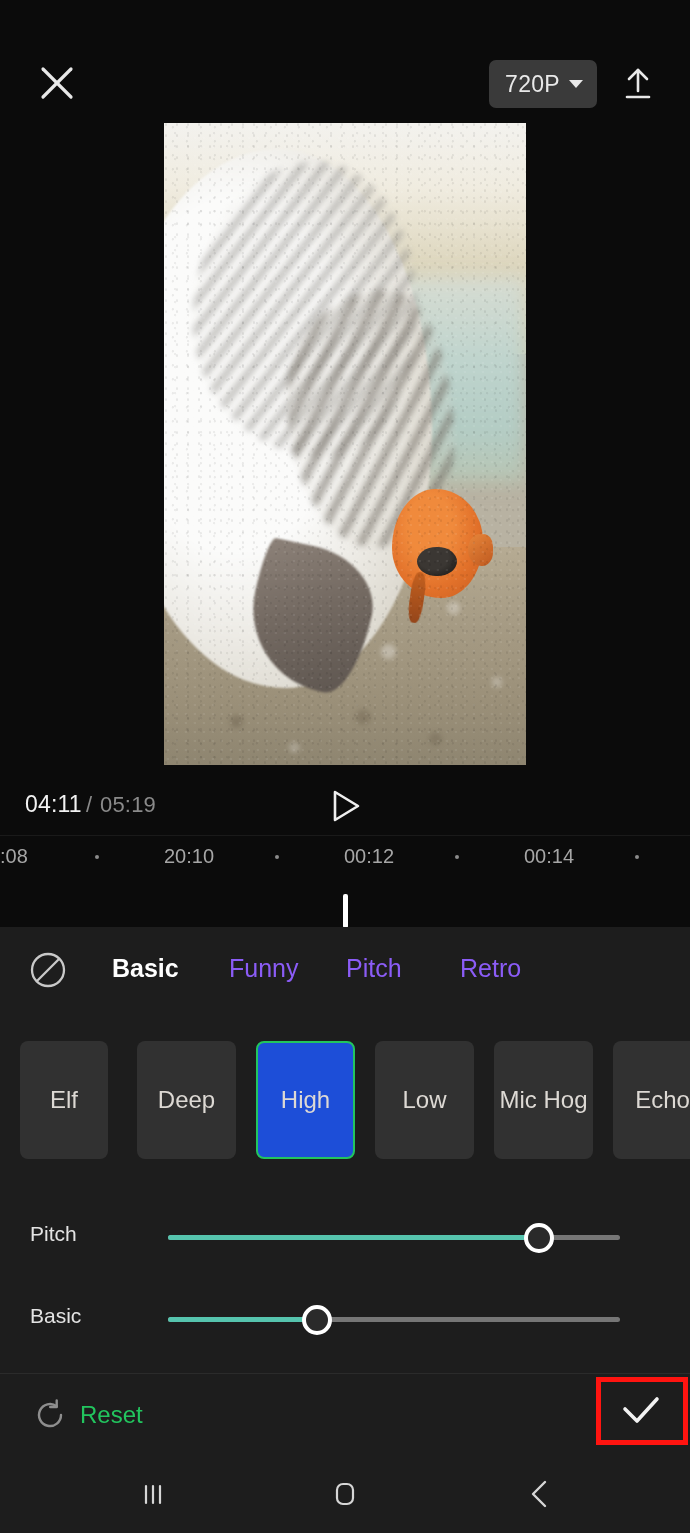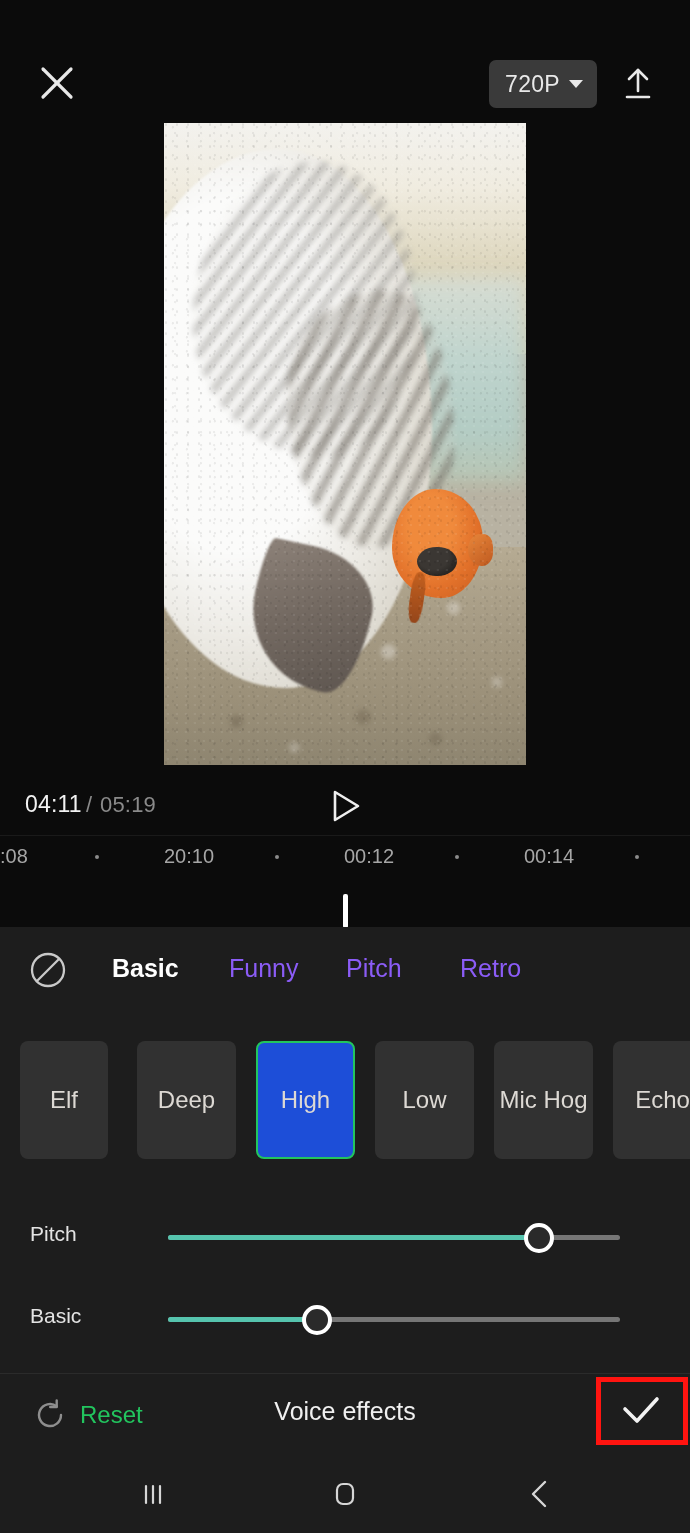--- a/index.html
+++ b/index.html
@@ -407,21 +407,20 @@
   </div>
 
   <div class="actionbar">
     <div class="reset-btn">
       <svg width="32" height="32" viewBox="0 0 32 32">
         <path d="M27 16a11 11 0 1 1-4.3-8.7" fill="none" stroke="#8e8e8e" stroke-width="2.4" stroke-linecap="round"></path>
         <polyline points="22.7,1.5 22.7,8.0 16.2,8.0" fill="none" stroke="#8e8e8e" stroke-width="2.4" stroke-linecap="round" stroke-linejoin="round"></polyline>
       </svg>
       <span class="reset-label">Reset</span>
     </div>
-    <div class="action-title">Voice effects</div>
   </div>
 
   <div class="confirm-btn">
     <svg width="44" height="36" viewBox="0 0 44 36">
       <polyline points="6,16 18,28 38,6" fill="none" stroke="#f2f2f2" stroke-width="3.6" stroke-linecap="round" stroke-linejoin="round"></polyline>
     </svg>
   </div>
   <div class="redbox"></div>
 
   <div class="navbar">

